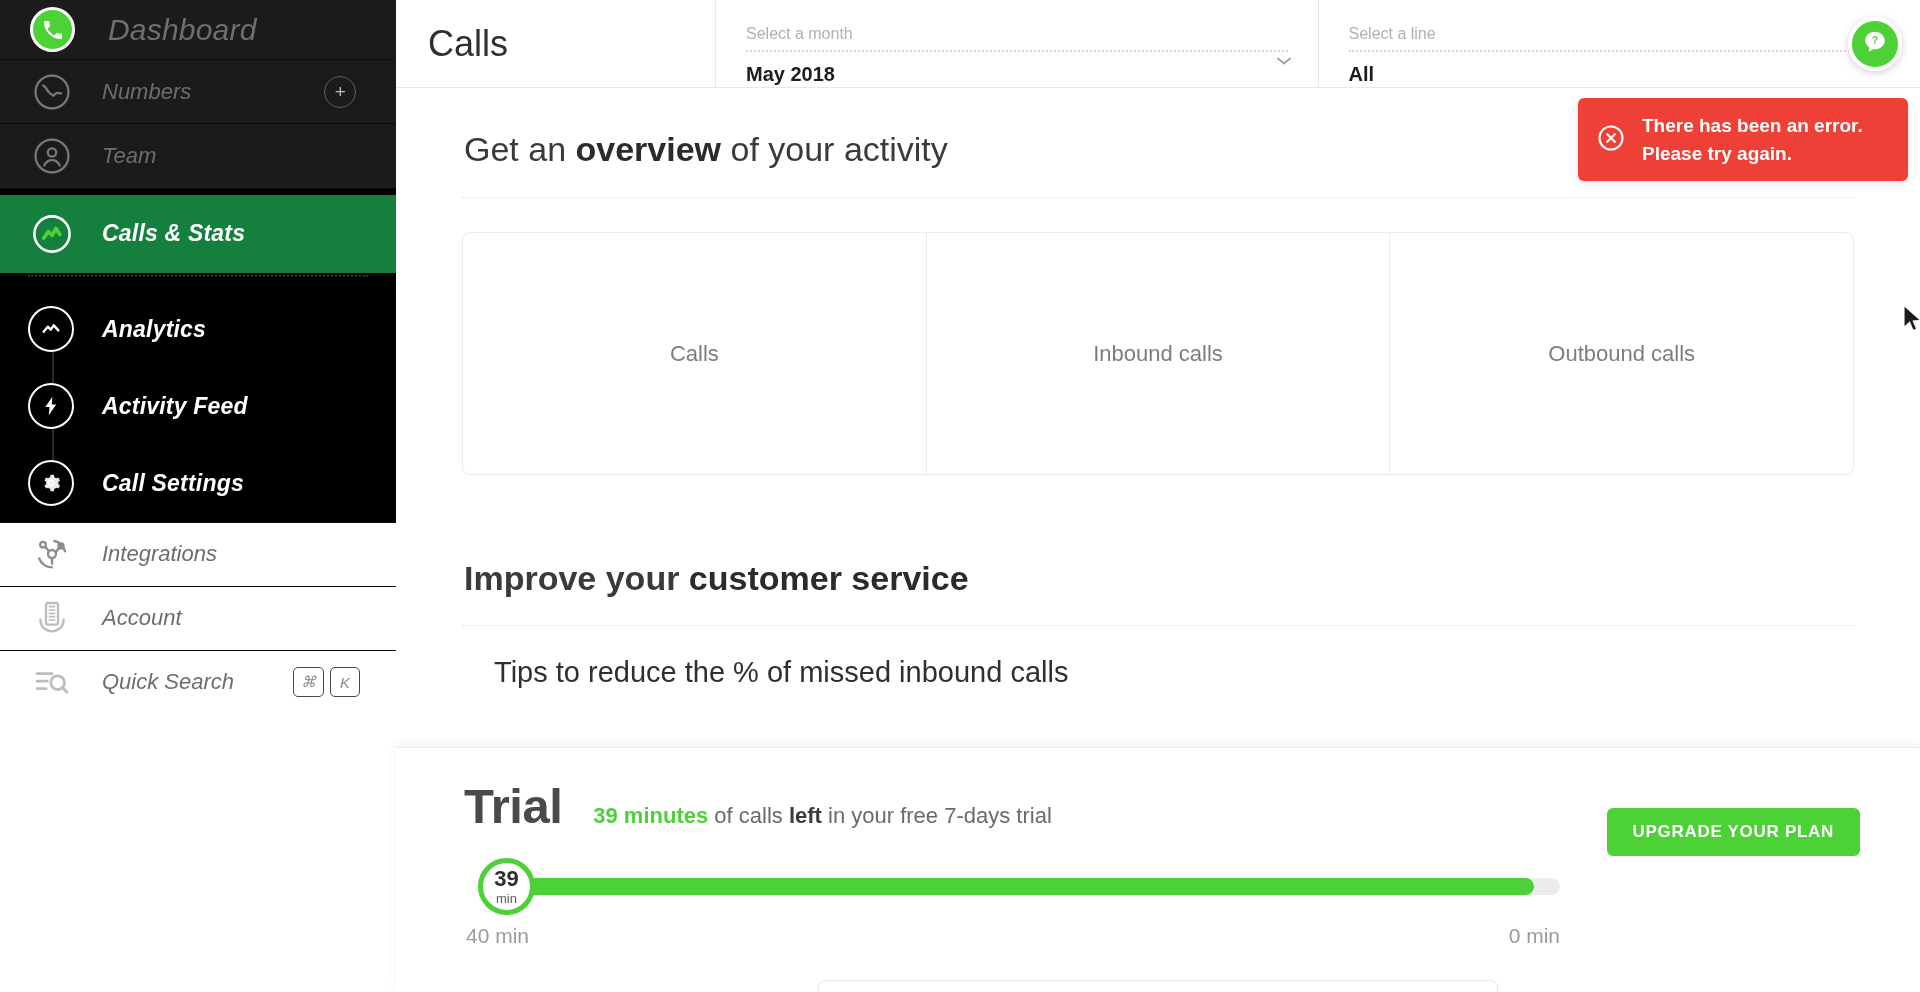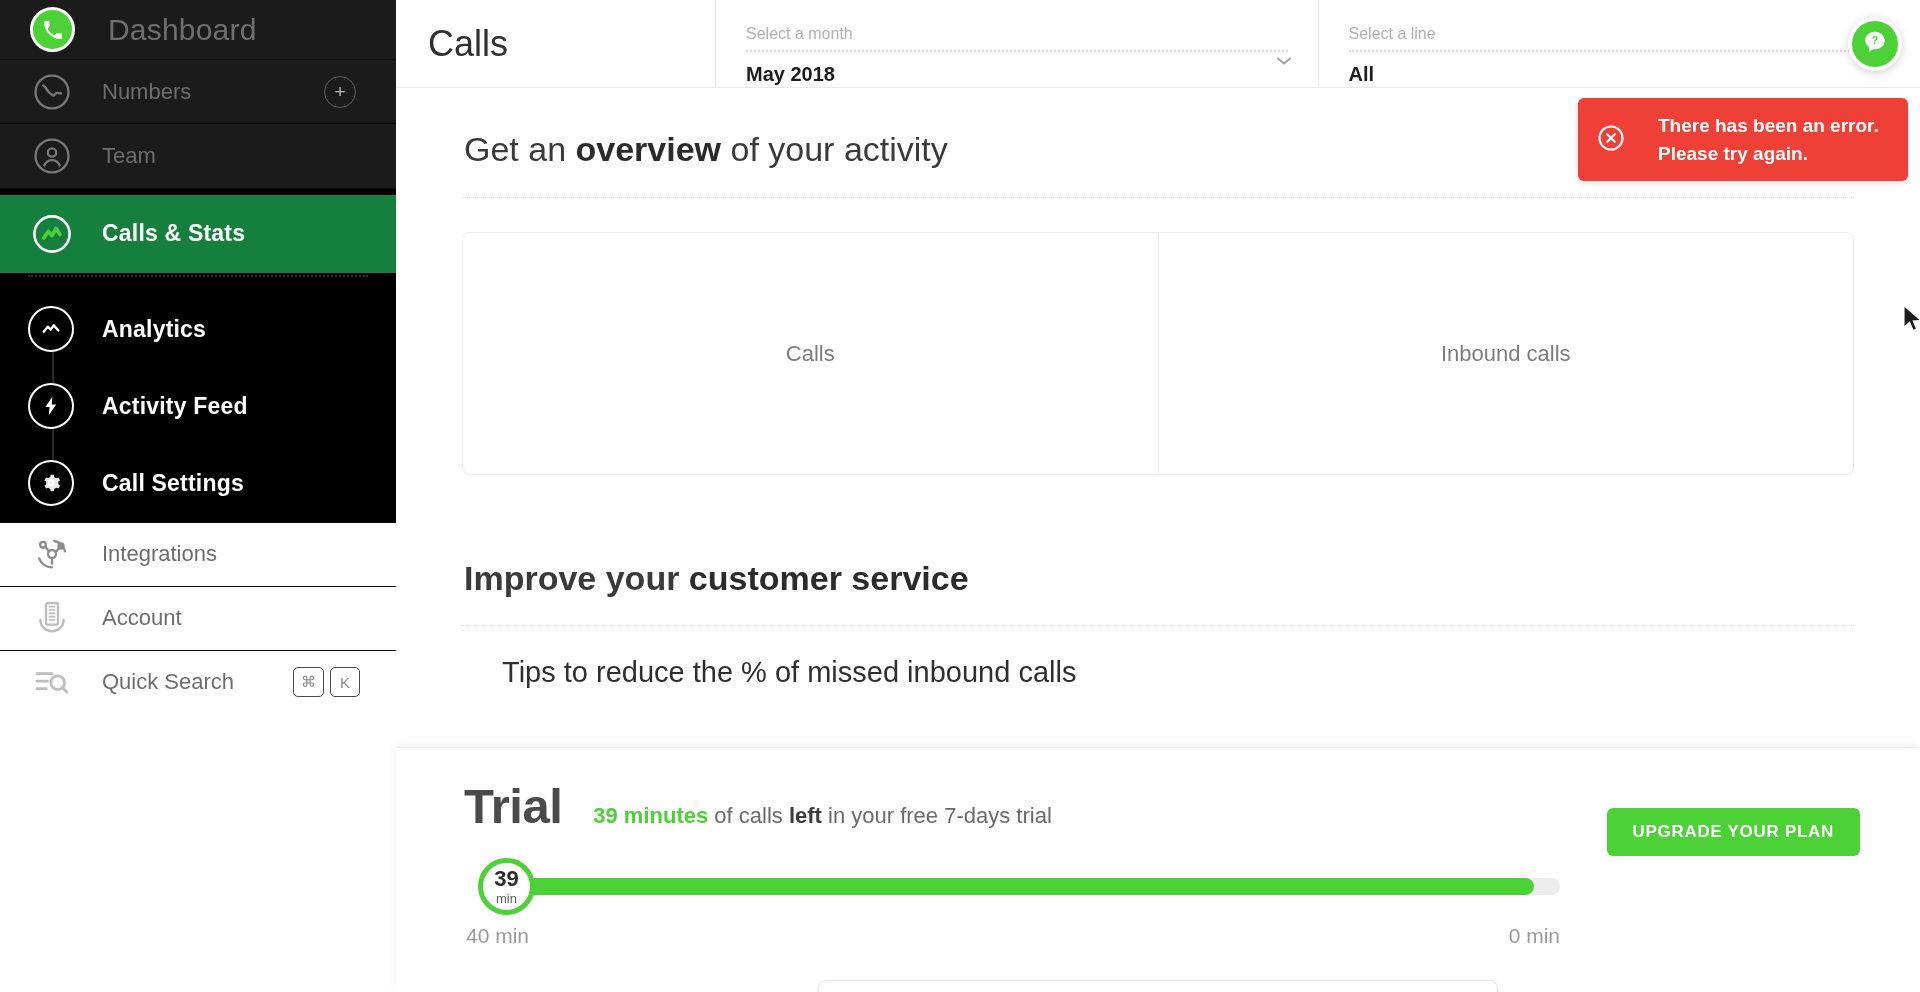--- a/index.html
+++ b/index.html
@@ -12,20 +12,21 @@
   .app { position: relative; width: 1920px; height: 992px; display: flex; }
 
   
   .sidebar {
     width: 396px; height: 714px;
     background: #000000;
     display: flex; flex-direction: column;
     flex: 0 0 396px;
     position: relative;
     z-index: 5;
+    font-style: italic;
   }
   .sb-header {
     height: 76px;
     background: #1b1b1b;
     display: flex; align-items: center;
     padding-left: 30px;
     border-bottom: 1px solid #101010;
   }
   .logo-ring {
     width: 45px; height: 45px; border-radius: 50%;
@@ -144,21 +145,21 @@
     background: #4CD137; border: 4px solid #ffffff;
     box-shadow: 0 2px 8px rgba(0,0,0,.18);
     display:flex; align-items:center; justify-content:center;
     cursor: pointer; z-index: 30;
   }
 
   .toast {
     position: absolute; top: 98px; right: 12px;
     width: 330px; min-height: 78px;
     background: #EE4036; border-radius: 6px;
-    display:flex; align-items:center; gap: 32px;
+    display:flex; align-items:center; gap: 16px;
     padding: 14px 18px; z-index: 25;
     box-shadow: 0 2px 6px rgba(0,0,0,.12);
   }
   .toast-txt { color: #ffffff; font-size: 19px; font-weight: 700; line-height: 1.45; }
 
   .content { padding: 0 0 0 0; position: relative; }
 
   .sec-title {
     font-size: 34px; color: #3a3a3a; font-weight: 400;
     padding: 42px 0 0 68px;
@@ -176,21 +177,21 @@
     flex: 1 1 0; display:flex; align-items:center; justify-content:center;
     border-right: 1px solid #ececec;
     font-size: 22px; color: #7d7d7d;
     cursor: pointer;
   }
   .card:last-child { border-right: none; }
 
   .sec2-title { font-size: 34px; color:#3a3a3a; padding: 84px 0 0 68px; }
   .sec2-title b { font-weight: 700; color: #2b2b2b; margin-top: 39px; }
   .sec2-rule { margin: 27px 66px 0 66px; border-top: 1px dotted #e2e2e2; }
-  .tips { font-size: 29px; color: #2f2f2f; padding: 30px 0 0 98px; margin-left: 8px; }
+  .tips { font-size: 29px; color: #2f2f2f; padding: 30px 0 0 98px; }
 
   .cursor { position: absolute; left: 1506px; top: 304px; z-index: 20; pointer-events:none; }
 
   
   .trialbar {
     position: absolute; left: 396px; right: 0; bottom: 0;
     height: 245px; background: #ffffff;
     border-top: 1px solid #ededed;
     box-shadow: 0 -3px 10px rgba(0,0,0,.06);
     padding: 30px 60px 0 68px;
@@ -415,20 +416,23 @@
       <h2 class="sec-title"><span>Get an </span><b>overview</b><span> of your activity</span></h2>
       <div class="sec-rule"></div>
 
       <div class="cards">
         <div class="card">
           <span>Calls</span>
         </div>
         <div class="card">
           <span>Inbound calls</span>
         </div>
+        <div class="card">
+          <span>Outbound calls</span>
+        </div>
       </div>
 
       <h2 class="sec2-title"><span>Improve your </span><b>customer service</b></h2>
       <div class="sec2-rule"></div>
       <div class="tips">Tips to reduce the % of missed inbound calls</div>
     </div>
 
     <div class="cursor">
       <svg width="22" height="30" viewBox="0 0 22 30">
         <path d="M2 1.5 2 23.5 7.6 18.2 11.2 26.6 14.7 25.1 11.2 16.9 18.6 16.4z" fill="#1b1b1b" stroke="#ffffff" stroke-width="1.1"></path>

